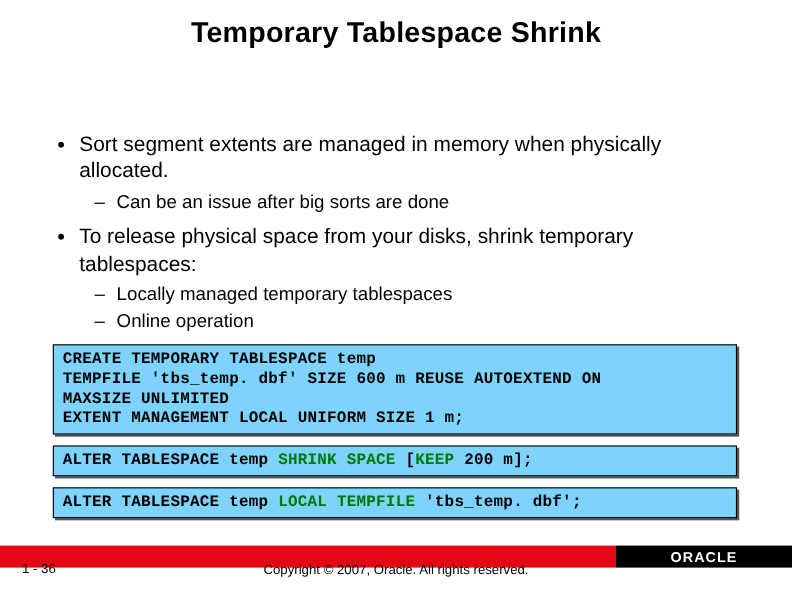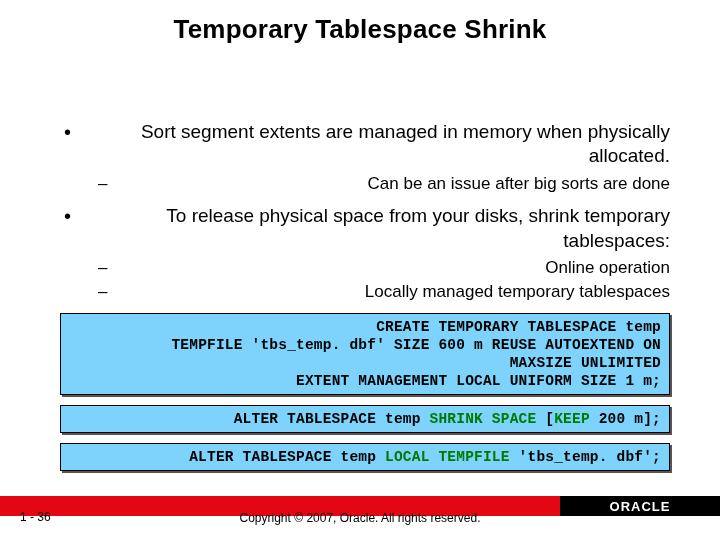--- a/index.html
+++ b/index.html
@@ -21,25 +21,24 @@
   .title {
     text-align: center;
     font-size: 26px;
     font-weight: 700;
     padding-top: 14px;
     letter-spacing: 0.2px;
   }
   .content {
     position: absolute;
     top: 120px;
-    left: 60px;
+    left: 48px;
     right: 50px;
     font-size: 19px;
     line-height: 1.28;
-    text-align: right;
   }
   ul.bullets {
     list-style: none;
     margin: 0;
     padding: 0;
   }
   ul.bullets > li {
     position: relative;
     padding-left: 24px;
     margin-bottom: 4px;
@@ -144,22 +143,22 @@
     <ul class="bullets">
       <li>
         <span>Sort segment extents are managed in memory when physically allocated.</span>
         <ul class="sub">
           <li>Can be an issue after big sorts are done</li>
         </ul>
       </li>
       <li>
         <span>To release physical space from your disks, shrink temporary tablespaces:</span>
         <ul class="sub">
+          <li>Locally managed temporary tablespaces</li>
           <li>Online operation</li>
-          <li>Locally managed temporary tablespaces</li>
         </ul>
       </li>
     </ul>
 
     <div class="code-blocks">
 
       <div class="code-box"><span>CREATE TEMPORARY TABLESPACE temp</span>
 <span>TEMPFILE 'tbs_temp. dbf' SIZE 600 m REUSE AUTOEXTEND ON</span>
 <span>MAXSIZE UNLIMITED</span>
 <span>EXTENT MANAGEMENT LOCAL UNIFORM SIZE 1 m;</span></div>

